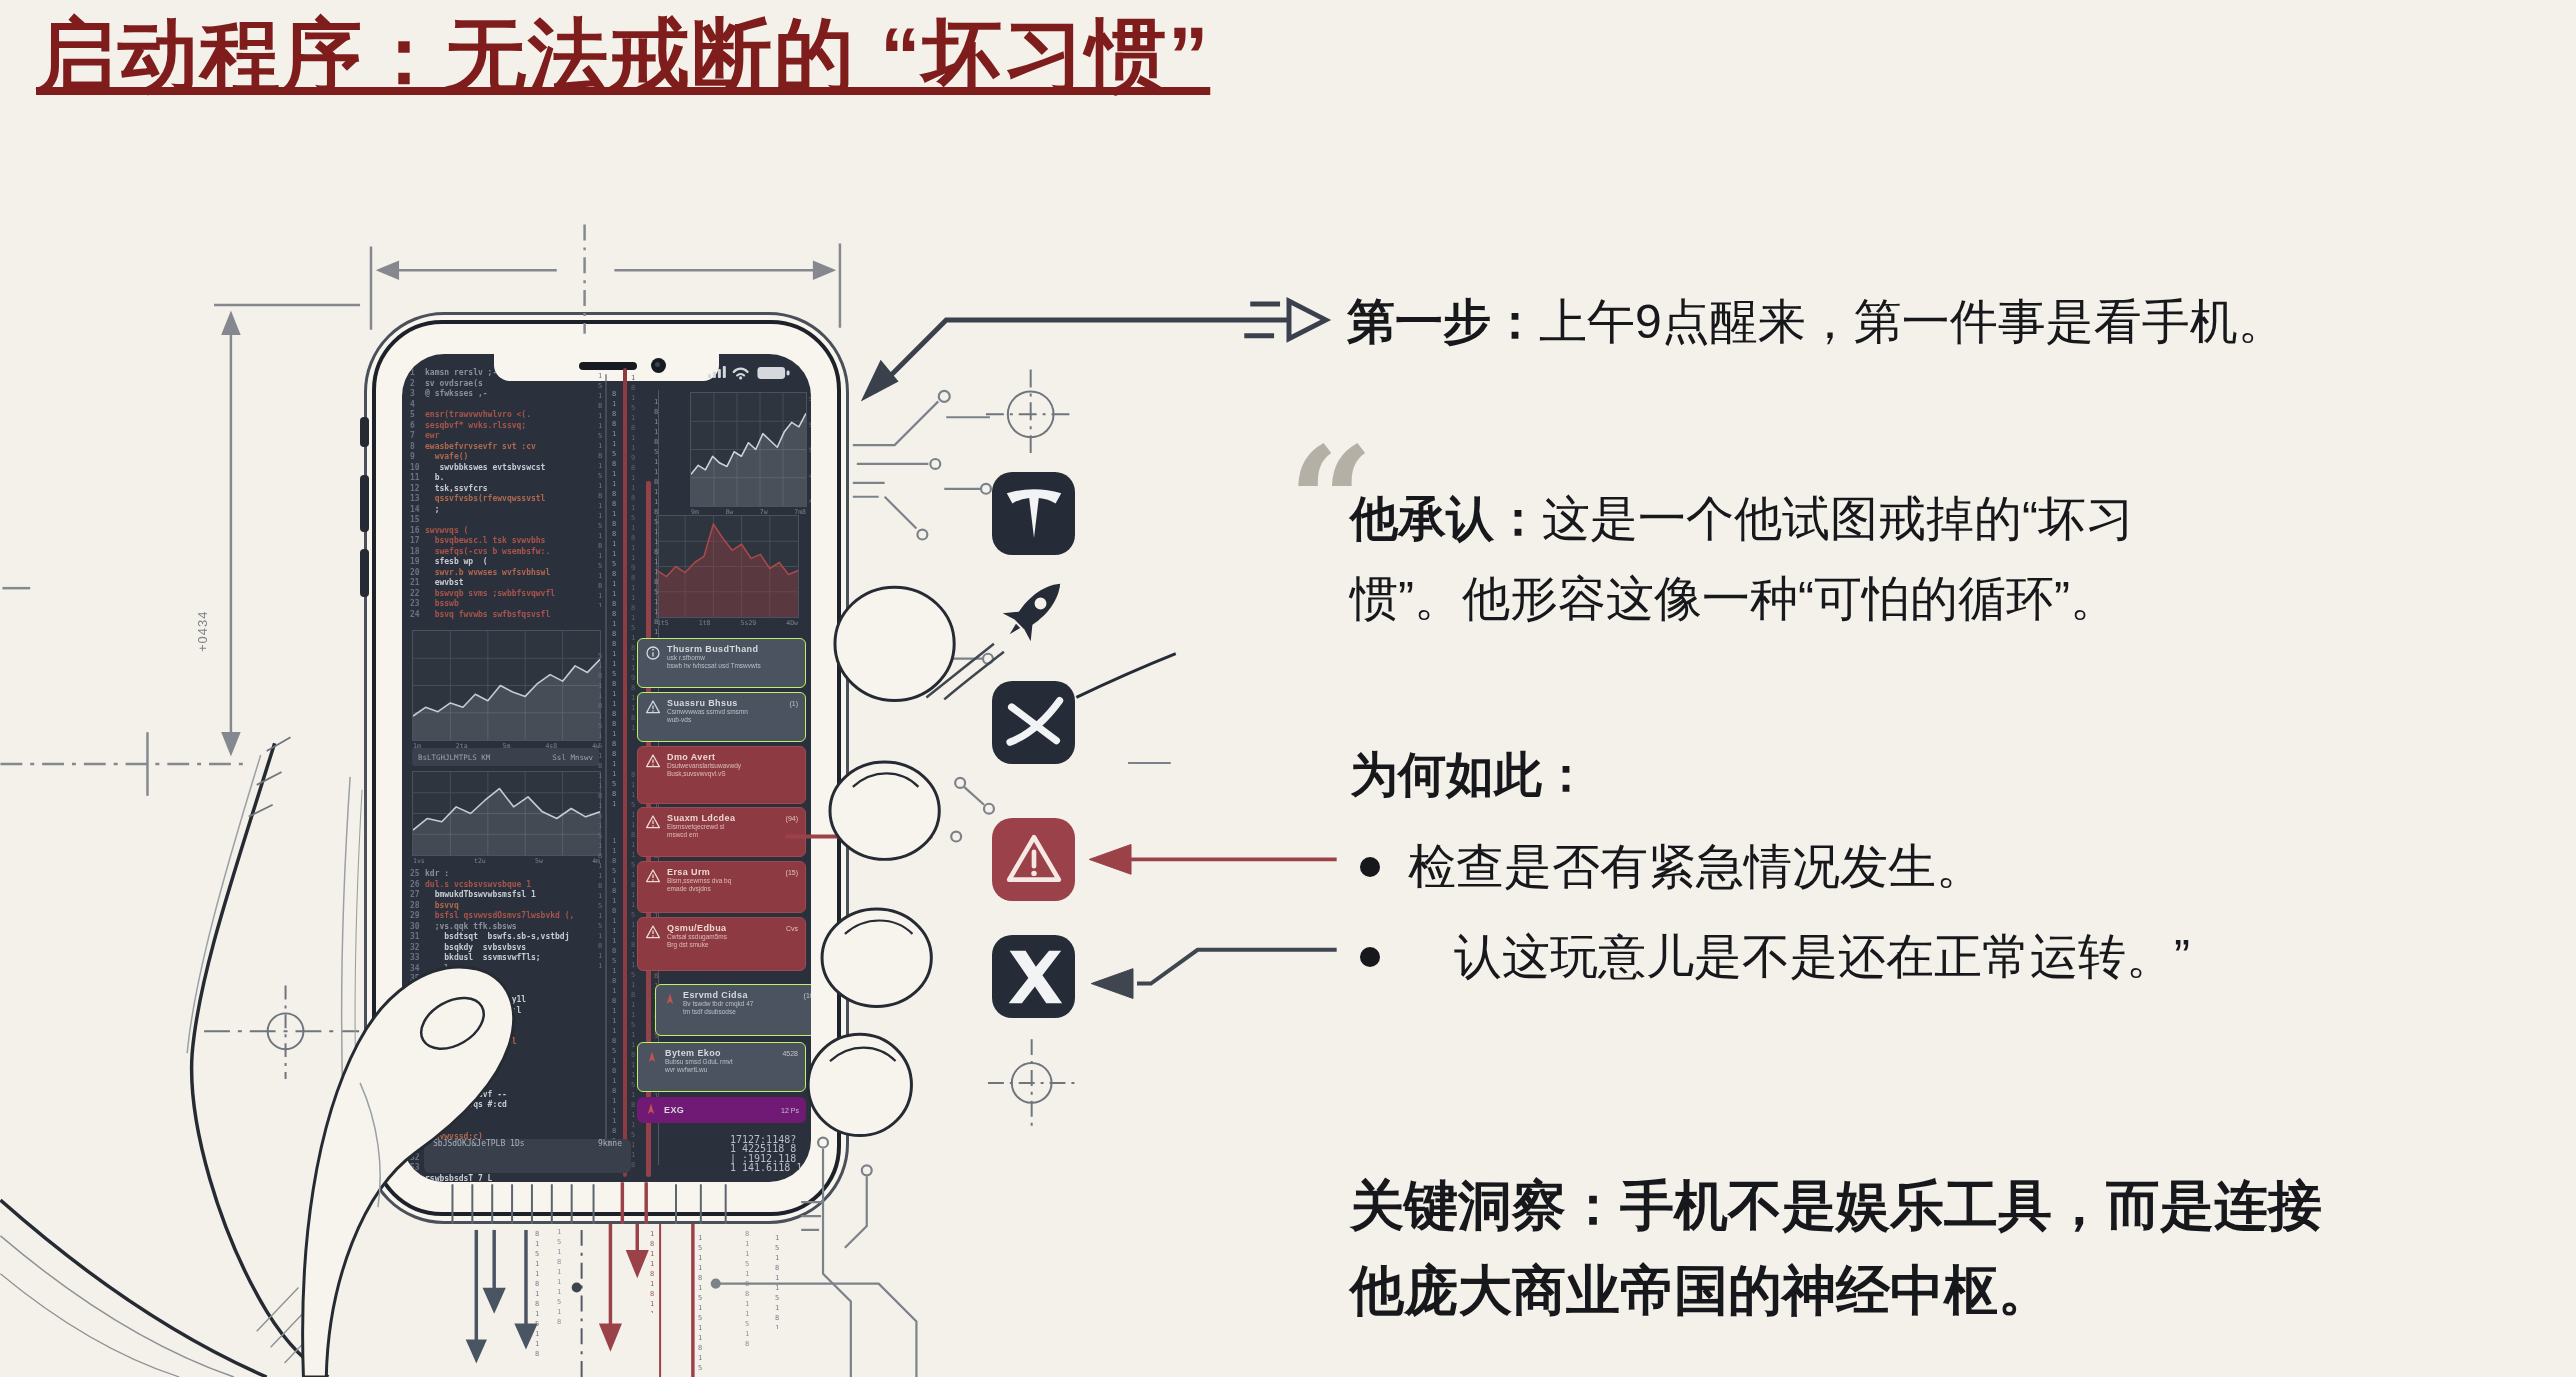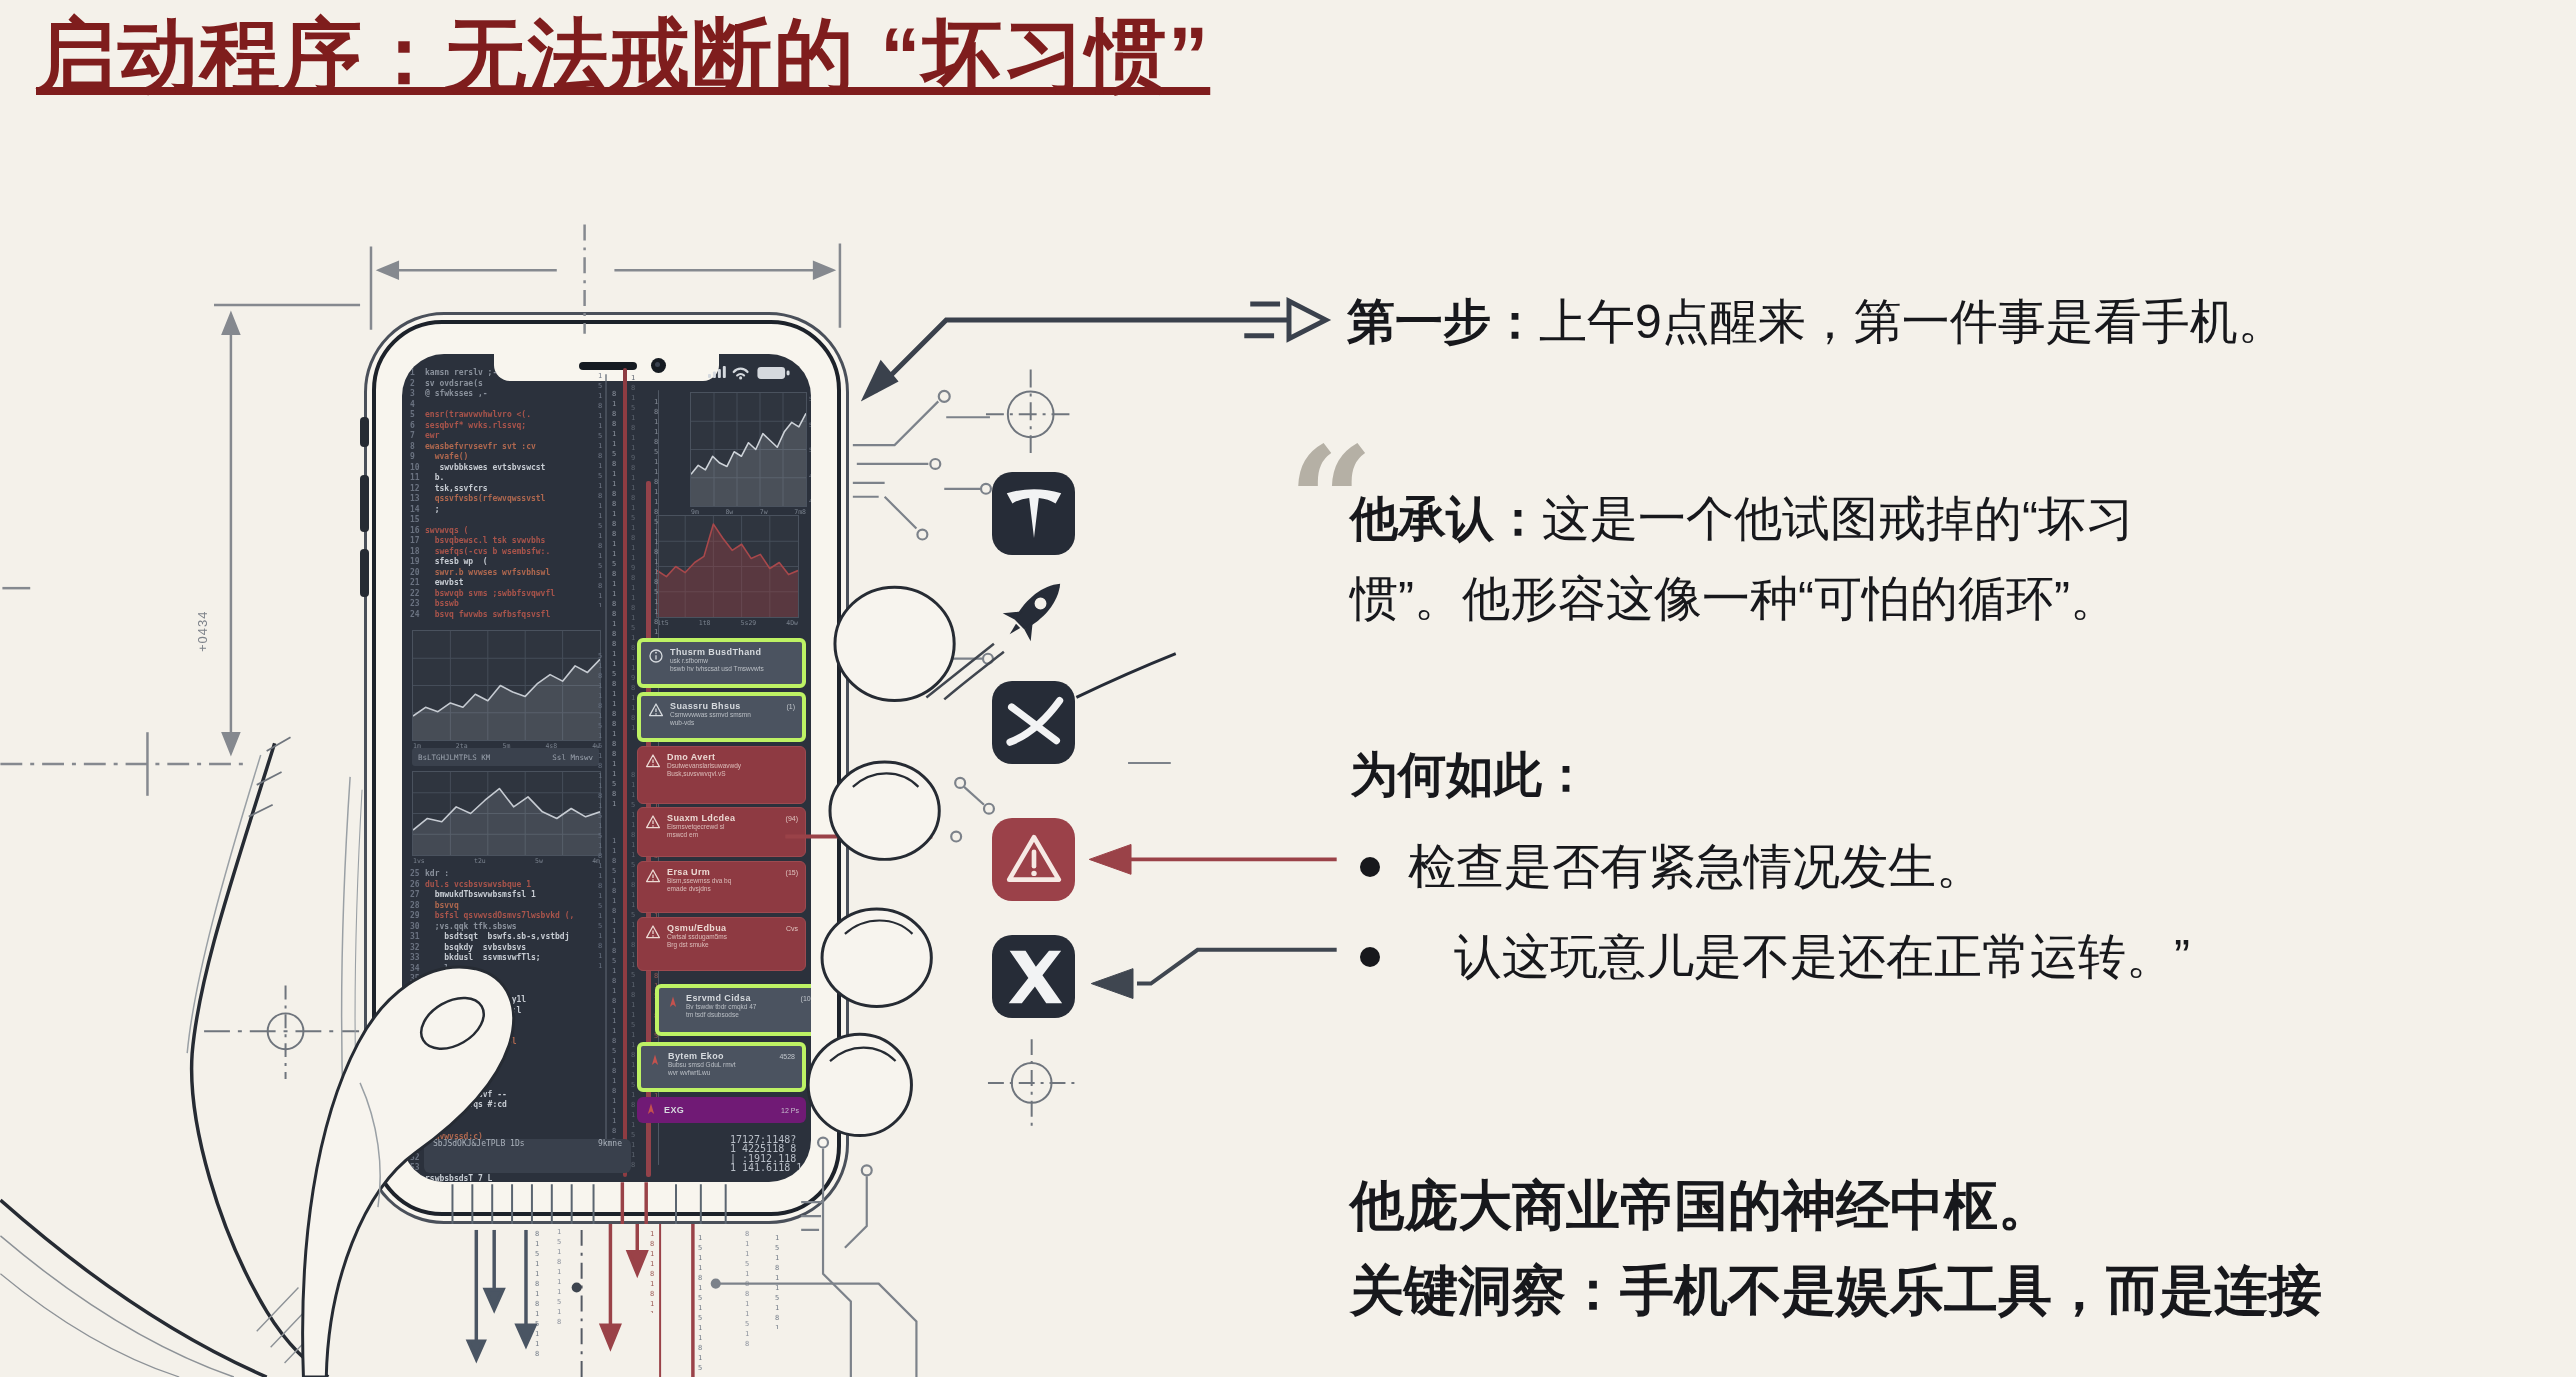--- a/index.html
+++ b/index.html
@@ -51,21 +51,21 @@
   .lbar{position:absolute;left:10px;top:394px;width:187px;height:18px;background:#3a414d;border-radius:3px;
         display:flex;justify-content:space-between;align-items:center;padding:0 6px;box-sizing:border-box;
         font-size:7.5px;color:#9aa2ad;}
   
   .vstream{position:absolute;writing-mode:vertical-rl;text-orientation:upright;
            font-family:"DejaVu Sans Mono",monospace;font-size:7px;letter-spacing:2px;overflow:hidden;}
   .rbar{position:absolute;border-radius:2px;}
   
   .card{position:absolute;left:235px;width:169px;box-sizing:border-box;border-radius:6px;
         padding:5px 7px;display:flex;gap:6px;align-items:flex-start;font-family:"Liberation Sans",sans-serif;}
-  .card.gray{background:#4b5360;color:#d6dade;border:4px solid #bef264;}
+  .card.gray{background:#4b5360;color:#d6dade;border:1px solid #bef264;}
   .card.red{background:#8e3a42;color:#ecd9d3;border:1px solid #9d4a50;}
   .card.rowc{background:#701a75;color:#d6dade;align-items:center;}
   .card .ic{flex:none;margin-top:1px;}
   .card .bd{flex:1;min-width:0;}
   .trow{display:flex;align-items:baseline;}
   .ct{font-size:9px;font-weight:700;letter-spacing:0.4px;white-space:nowrap;}
   .badge{margin-left:auto;font-size:7px;opacity:.85;}
   .cl2{font-size:6.5px;line-height:8.4px;opacity:.8;white-space:nowrap;overflow:hidden;}
   .digits{position:absolute;left:328px;top:781px;width:74px;font-size:10px;line-height:9.4px;
           color:#b9bfc8;font-family:"DejaVu Sans Mono",monospace;white-space:pre;}
@@ -637,22 +637,22 @@
       <span class="dot"></span>
       <span>检查是否有紧急情况发生。</span>
     </div>
     <div class="bullet">
       <span class="dot"></span>
       <div class="cont">认这玩意儿是不是还在正常运转。”</div>
     </div>
   </div>
 
   <div class="anno insight">
+    <div><span>关键洞察：</span><span>手机不是娱乐工具，而是连接</span></div>
     <div>他庞大商业帝国的神经中枢。</div>
-    <div><span>关键洞察：</span><span>手机不是娱乐工具，而是连接</span></div>
   </div>
 
   <div style="position:absolute;left:195px;top:652px;font-size:13px;color:#7d828a;
               transform:rotate(-90deg);transform-origin:left top;letter-spacing:1px;">+0434</div>
 
   <div id="fallstreams">
       <div class="vstream" style="left: 533px; top: 1230px; height: 131px; color: rgb(112, 122, 134);">815118181511818</div>
       <div class="vstream" style="left: 555px; top: 1228px; height: 99px; color: rgb(139, 145, 156);">151811151811</div>
       <div class="vstream" style="left: 648px; top: 1230px; height: 83px; color: rgb(155, 90, 85);">1811818118</div>
       <div class="vstream" style="left: 696px; top: 1234px; height: 139px; color: rgb(112, 122, 134);">1511815151181515</div>

